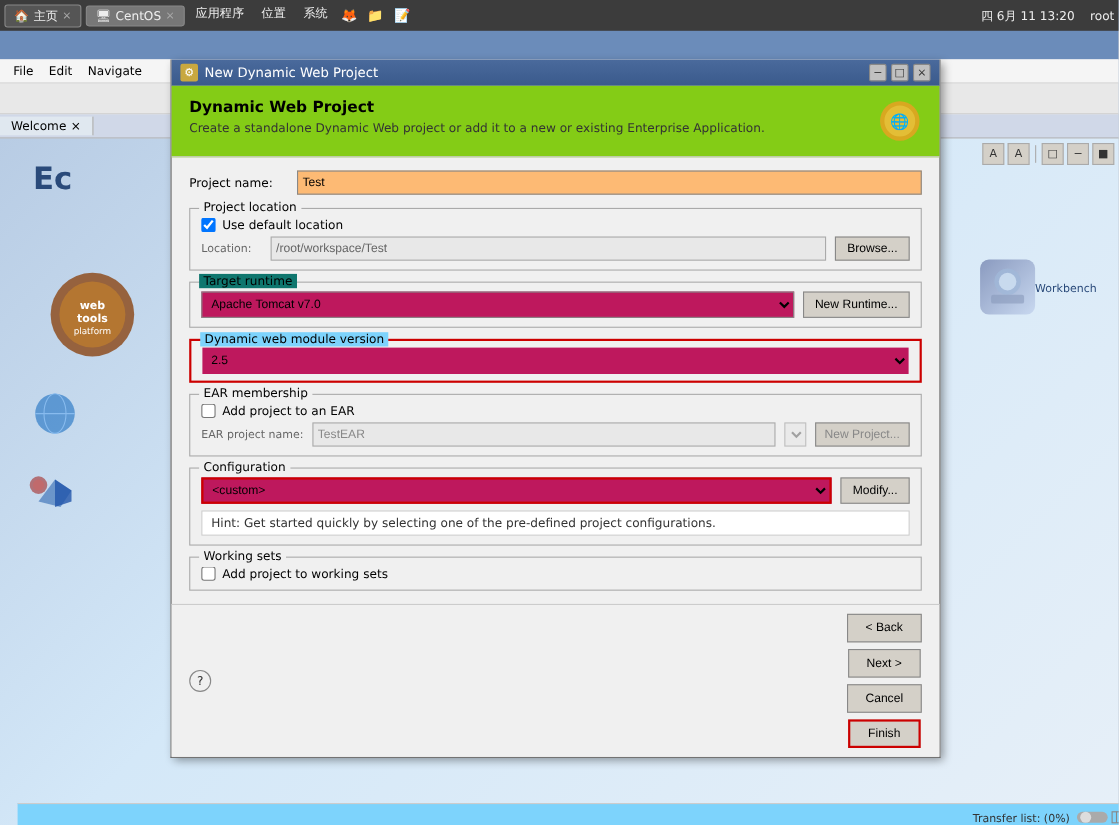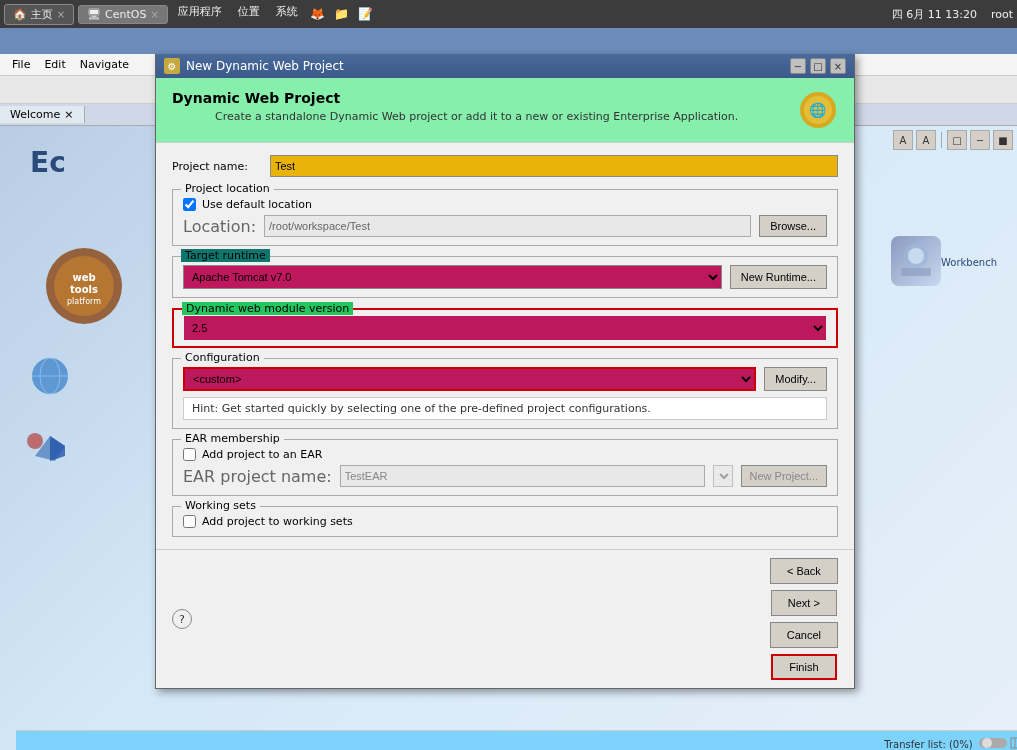--- a/index.html
+++ b/index.html
@@ -208,36 +208,35 @@
       background: #c8a840;
       border-radius: 2px;
       margin-right: 6px;
       display: inline-flex;
       align-items: center;
       justify-content: center;
       font-size: 10px;
     }
 
     .dialog-header {
-      background: #86efac;
+      background: #84cc16;
       padding: 12px 16px;
       display: flex;
       align-items: flex-start;
       justify-content: space-between;
       border-bottom: 1px solid #ccc;
     }
     .dialog-header-text h2 {
       font-size: 14px;
       font-weight: bold;
       margin-bottom: 4px;
     }
     .dialog-header-text p {
       font-size: 11px;
       color: #333;
-      margin-left: 43px;
     }
     .dialog-header-icon {
       width: 40px; height: 40px;
     }
 
     .dialog-body {
       padding: 12px 16px;
       display: flex;
       flex-direction: column;
       gap: 10px;
@@ -249,21 +248,21 @@
       gap: 8px;
     }
     .form-label {
       font-size: 11px;
       min-width: 90px;
     }
     .form-input {
       flex: 1;
       height: 22px;
       border: 1px solid #888;
-      background: #eab308;
+      background: #fdba74;
       padding: 0 4px;
       font-size: 11px;
     }
 
     .checkbox-row {
       display: flex;
       align-items: center;
       gap: 6px;
       font-size: 11px;
     }
@@ -271,21 +270,21 @@
       margin: 0;
     }
 
     .location-row {
       display: flex;
       align-items: center;
       gap: 8px;
       margin-top: 4px;
     }
     .location-label {
-      font-size: 16px;
+      font-size: 10px;
       color: #666;
       min-width: 55px;
     }
     .location-input {
       flex: 1;
       height: 22px;
       border: 1px solid #aaa;
       background: #e8e8e8;
       padding: 0 4px;
       font-size: 11px;
@@ -638,57 +637,57 @@
         <div style="position:absolute; top:-8px; left:8px; background:#0f766e; padding:0 4px; font-size:11px;">Target runtime</div>
         <div class="dropdown-row">
           <select class="dropdown-select">
             <option>Apache Tomcat v7.0</option>
           </select>
           <button class="new-runtime-btn">New Runtime...</button>
         </div>
       </div>
 
       <div style="border: 1px solid #aaa; padding: 6px 10px; position: relative; border-color: #cc0000; border-width: 2px;">
-        <div style="position:absolute; top:-8px; left:8px; background:#22c55e; padding:0 4px; font-size:11px;">Dynamic web module version</div>
+        <div style="position:absolute; top:-8px; left:8px; background:#7dd3fc; padding:0 4px; font-size:11px;">Dynamic web module version</div>
         <div class="dropdown-row">
           <select class="dropdown-select" style="border: none;">
             <option>2.5</option>
             <option>3.0</option>
           </select>
+        </div>
+      </div>
+
+      <div style="border: 1px solid #aaa; padding: 8px 10px; position: relative;">
+        <div style="position:absolute; top:-8px; left:8px; background:#f0f0f0; padding:0 4px; font-size:11px;">EAR membership</div>
+        <div class="checkbox-row">
+          <input type="checkbox" style="">
+          <span>Add project to an EAR</span>
+        </div>
+        <div class="location-row">
+          <span class="location-label">EAR project name:</span>
+          <input type="text" class="ear-input" value="TestEAR" readonly="" style="color: rgb(136, 136, 136);">
+          <select class="ear-dropdown" disabled="">
+            <option></option>
+          </select>
+          <button class="new-project-btn" disabled="">New Project...</button>
         </div>
       </div>
 
       <div style="border: 1px solid #aaa; padding: 8px 10px; position: relative;">
         <div style="position:absolute; top:-8px; left:8px; background:#f0f0f0; padding:0 4px; font-size:11px;">Configuration</div>
         <div class="dropdown-row">
           <select class="dropdown-select dropdown-highlighted" style="border: 2px solid #cc0000;">
             <option>&lt;custom&gt;</option>
           </select>
           <button class="modify-btn">Modify...</button>
         </div>
         <div class="hint-text" style="margin-top:6px;">Hint: Get started quickly by selecting one of the pre-defined project configurations.</div>
       </div>
 
       <div style="border: 1px solid #aaa; padding: 8px 10px; position: relative;">
-        <div style="position:absolute; top:-8px; left:8px; background:#f0f0f0; padding:0 4px; font-size:11px;">EAR membership</div>
-        <div class="checkbox-row">
-          <input type="checkbox" style="">
-          <span>Add project to an EAR</span>
-        </div>
-        <div class="location-row">
-          <span class="location-label">EAR project name:</span>
-          <input type="text" class="ear-input" value="TestEAR" readonly="" style="color: rgb(136, 136, 136);">
-          <select class="ear-dropdown" disabled="">
-            <option></option>
-          </select>
-          <button class="new-project-btn" disabled="">New Project...</button>
-        </div>
-      </div>
-
-      <div style="border: 1px solid #aaa; padding: 8px 10px; position: relative;">
         <div style="position:absolute; top:-8px; left:8px; background:#f0f0f0; padding:0 4px; font-size:11px;">Working sets</div>
         <div class="checkbox-row">
           <input type="checkbox" style="">
           <span>Add project to working sets</span>
         </div>
       </div>
 
     </div>
 
     <div class="dialog-footer">

